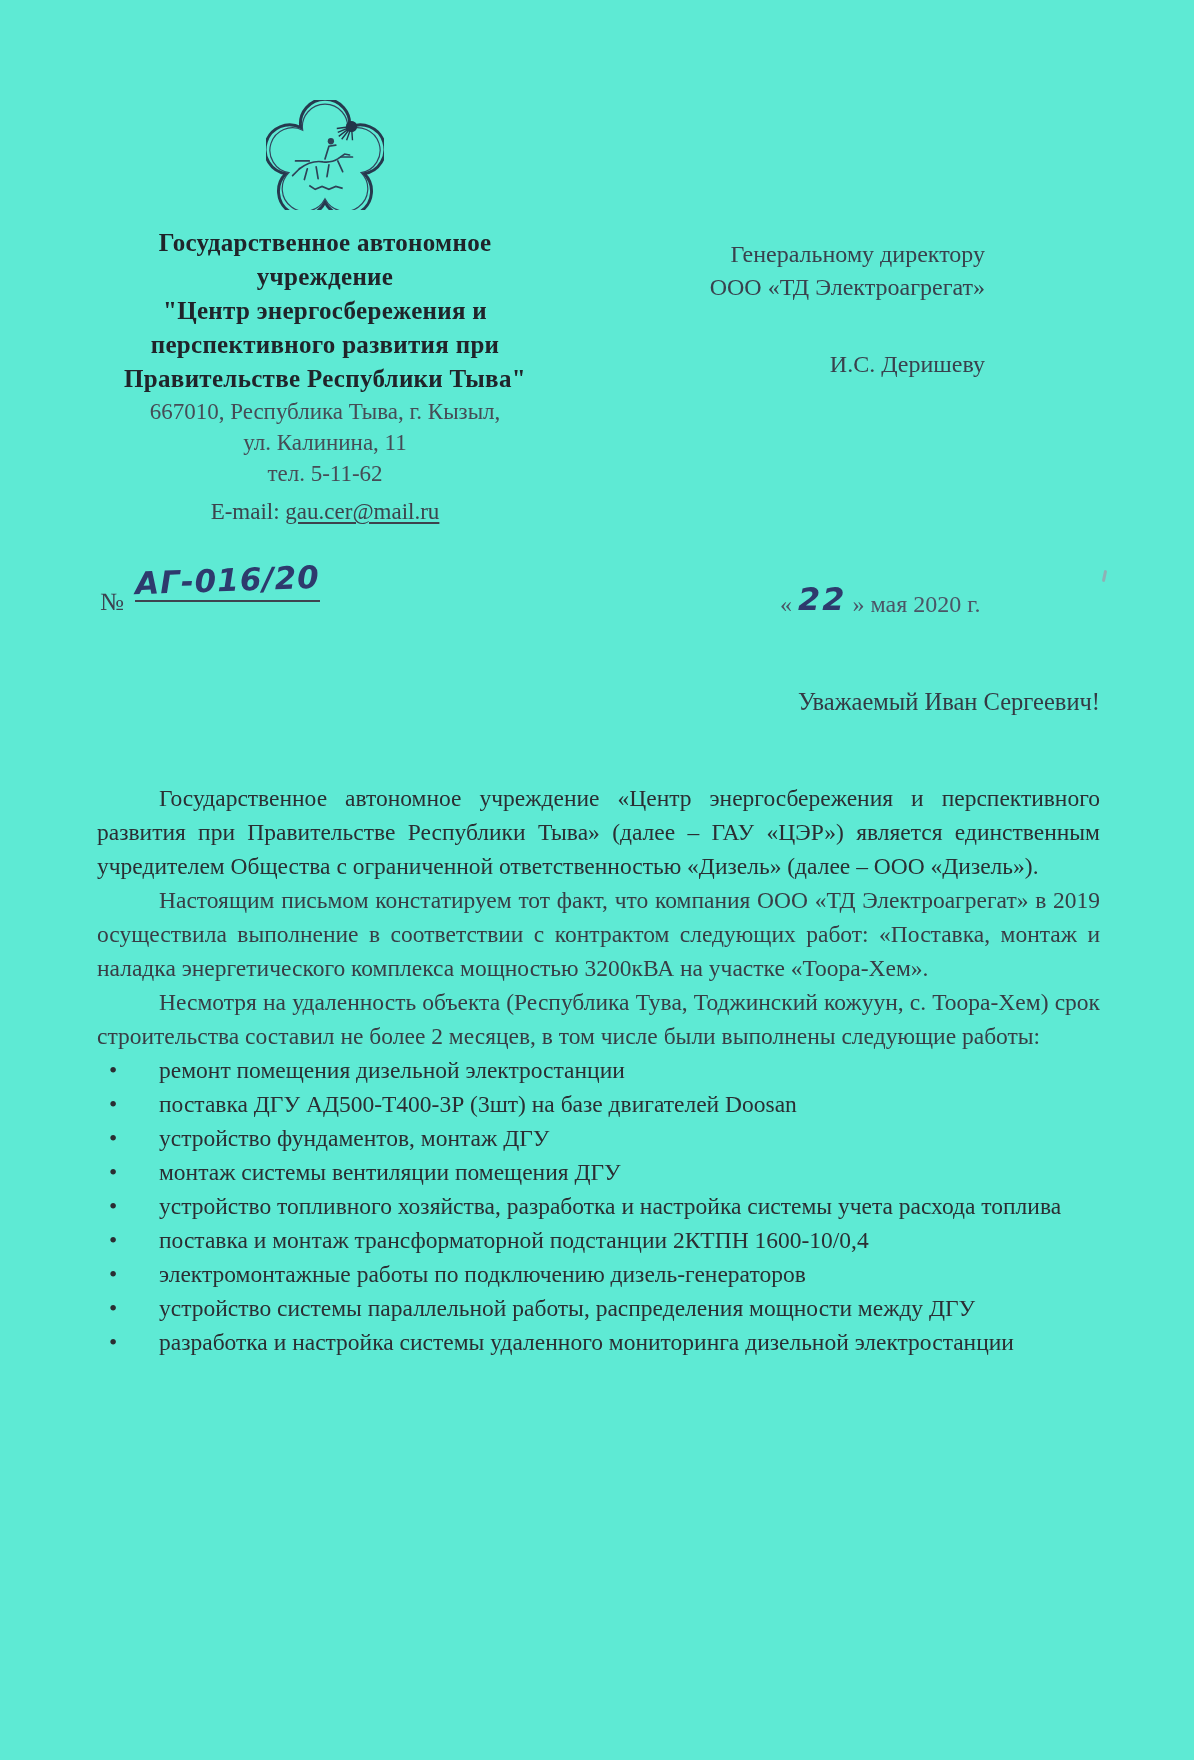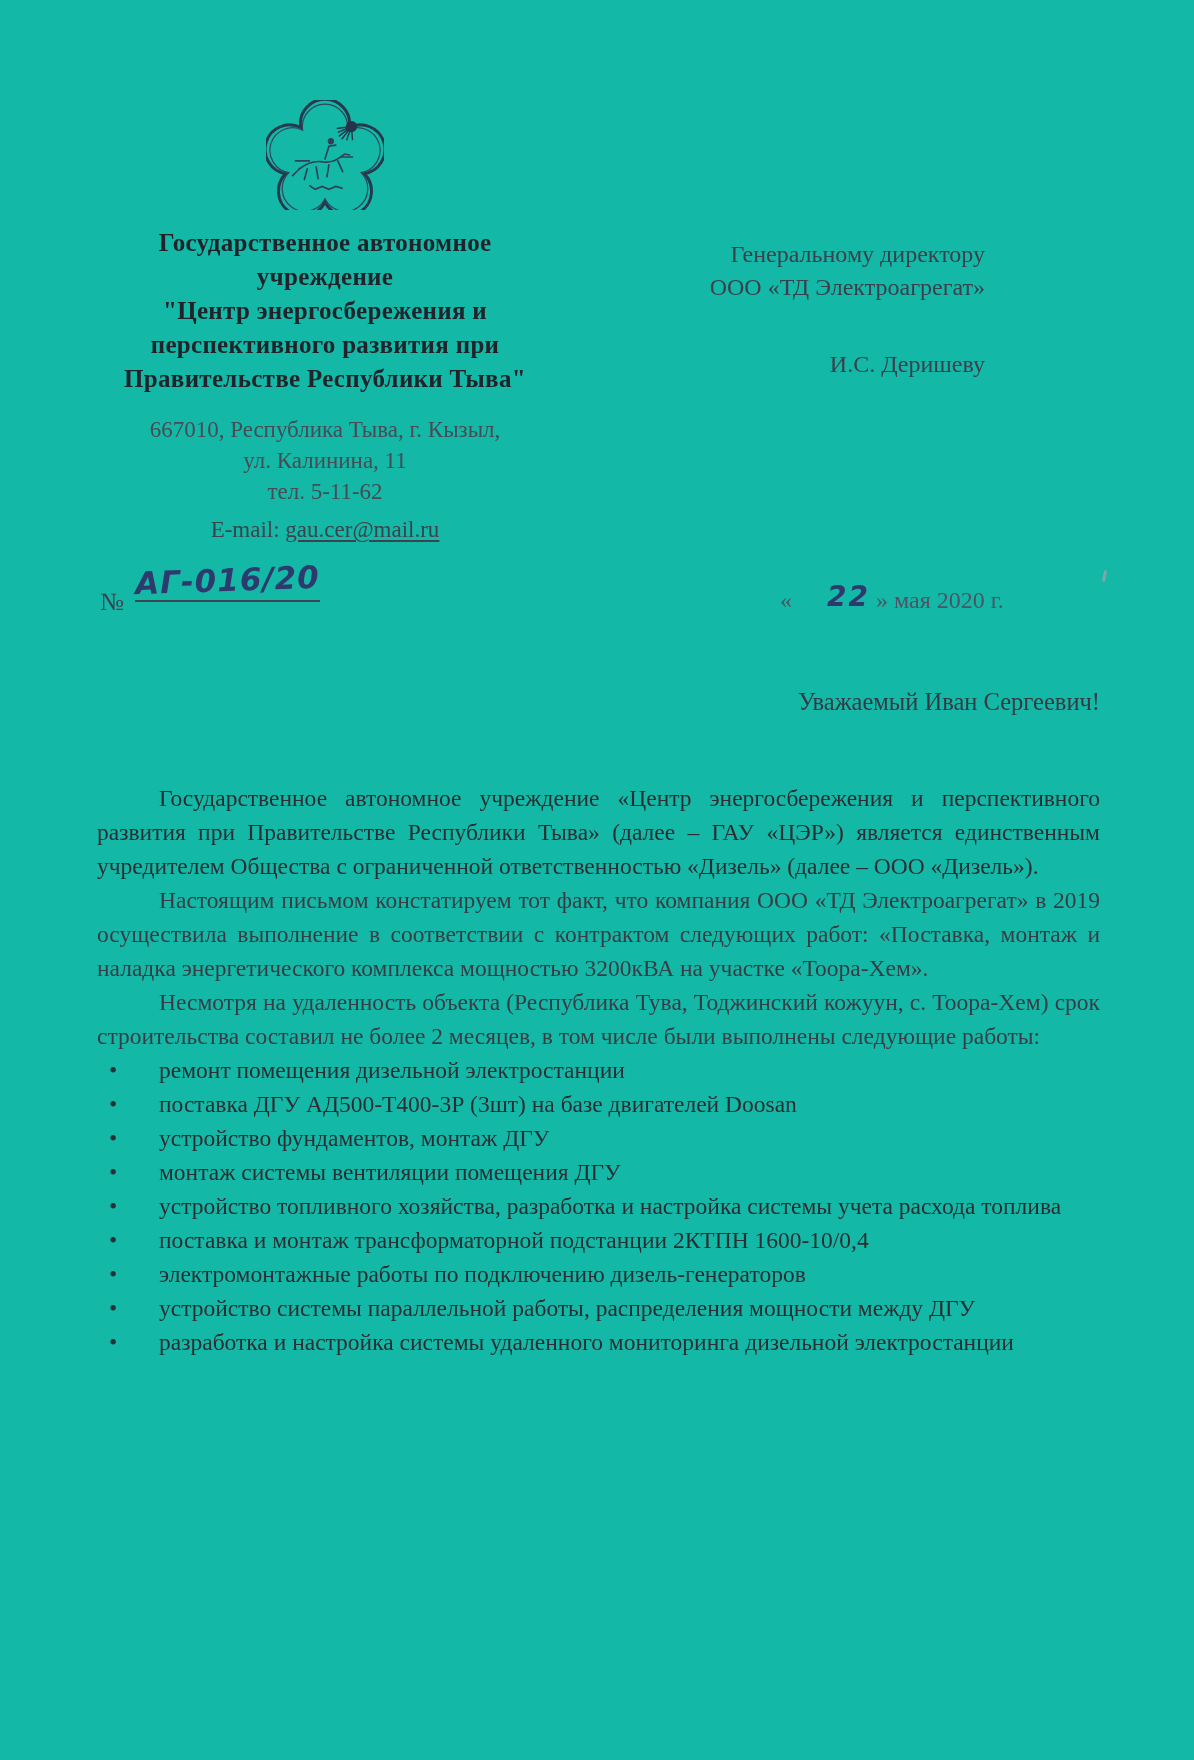--- a/index.html
+++ b/index.html
@@ -1,37 +1,37 @@
 <!DOCTYPE html>
 <html><head>
 <meta charset="utf-8">
 <style>
   * { margin:0; padding:0; box-sizing:border-box; }
   html,body { background:#ffffff; }
   .page {
     position:relative;
     width:1194px; height:1760px;
-    background:#14b8a6;
+    background:#5eead4;
     font-family:"Liberation Serif", serif;
     color:#2b2e33;
     overflow:hidden;
   }
 
   
   .org-block {
     position:absolute; left:70px; top:100px; width:510px;
     text-align:center;
   }
   .logo-wrap { width:118px; margin:0 auto 12px auto; }
   .org-name {
     font-weight:bold; font-size:25px; line-height:34px;
     color:#20242a; white-space:pre-line; letter-spacing:0.3px;
   }
   .org-address {
-    margin-top:18px; font-size:23px; line-height:31px;
+    margin-top:0; font-size:23px; line-height:31px;
     color:#464c56; white-space:pre-line;
   }
   .org-email { margin-top:10px; font-size:23px; color:#3d434d; }
   .org-email .email-link { text-decoration:underline; text-underline-offset:3px; }
 
   
   .addressee {
     position:absolute; left:585px; top:238px; width:400px;
     text-align:right; font-size:24px; line-height:33px; color:#39414d;
   }
@@ -51,21 +51,21 @@
   }
   .ref-num-wrap .handwriting {
     display:inline-block; font-size:31px; transform:rotate(-2deg);
     letter-spacing:1px;
   }
   .date-wrap {
     position:absolute; left:780px; top:12px; width:330px;
     font-size:24px; color:#4b5566; white-space:nowrap;
   }
   .date-wrap .day {
-    font-size:28px; letter-spacing:2px; position:relative; top:-2px; padding:0 6px;margin-left:29px;
+    font-size:32px; letter-spacing:2px; position:relative; top:-2px; padding:0 6px;
   }
   .scan-tick {
     position:absolute; left:1103px; top:0px; width:3px; height:12px;
     background:#9aa2ad; transform:rotate(12deg); border-radius:2px; opacity:0.8;
   }
 
   
   .salutation {
     position:absolute; left:97px; top:688px; width:1003px;
     text-align:right; font-size:24.5px; color:#343a44;

